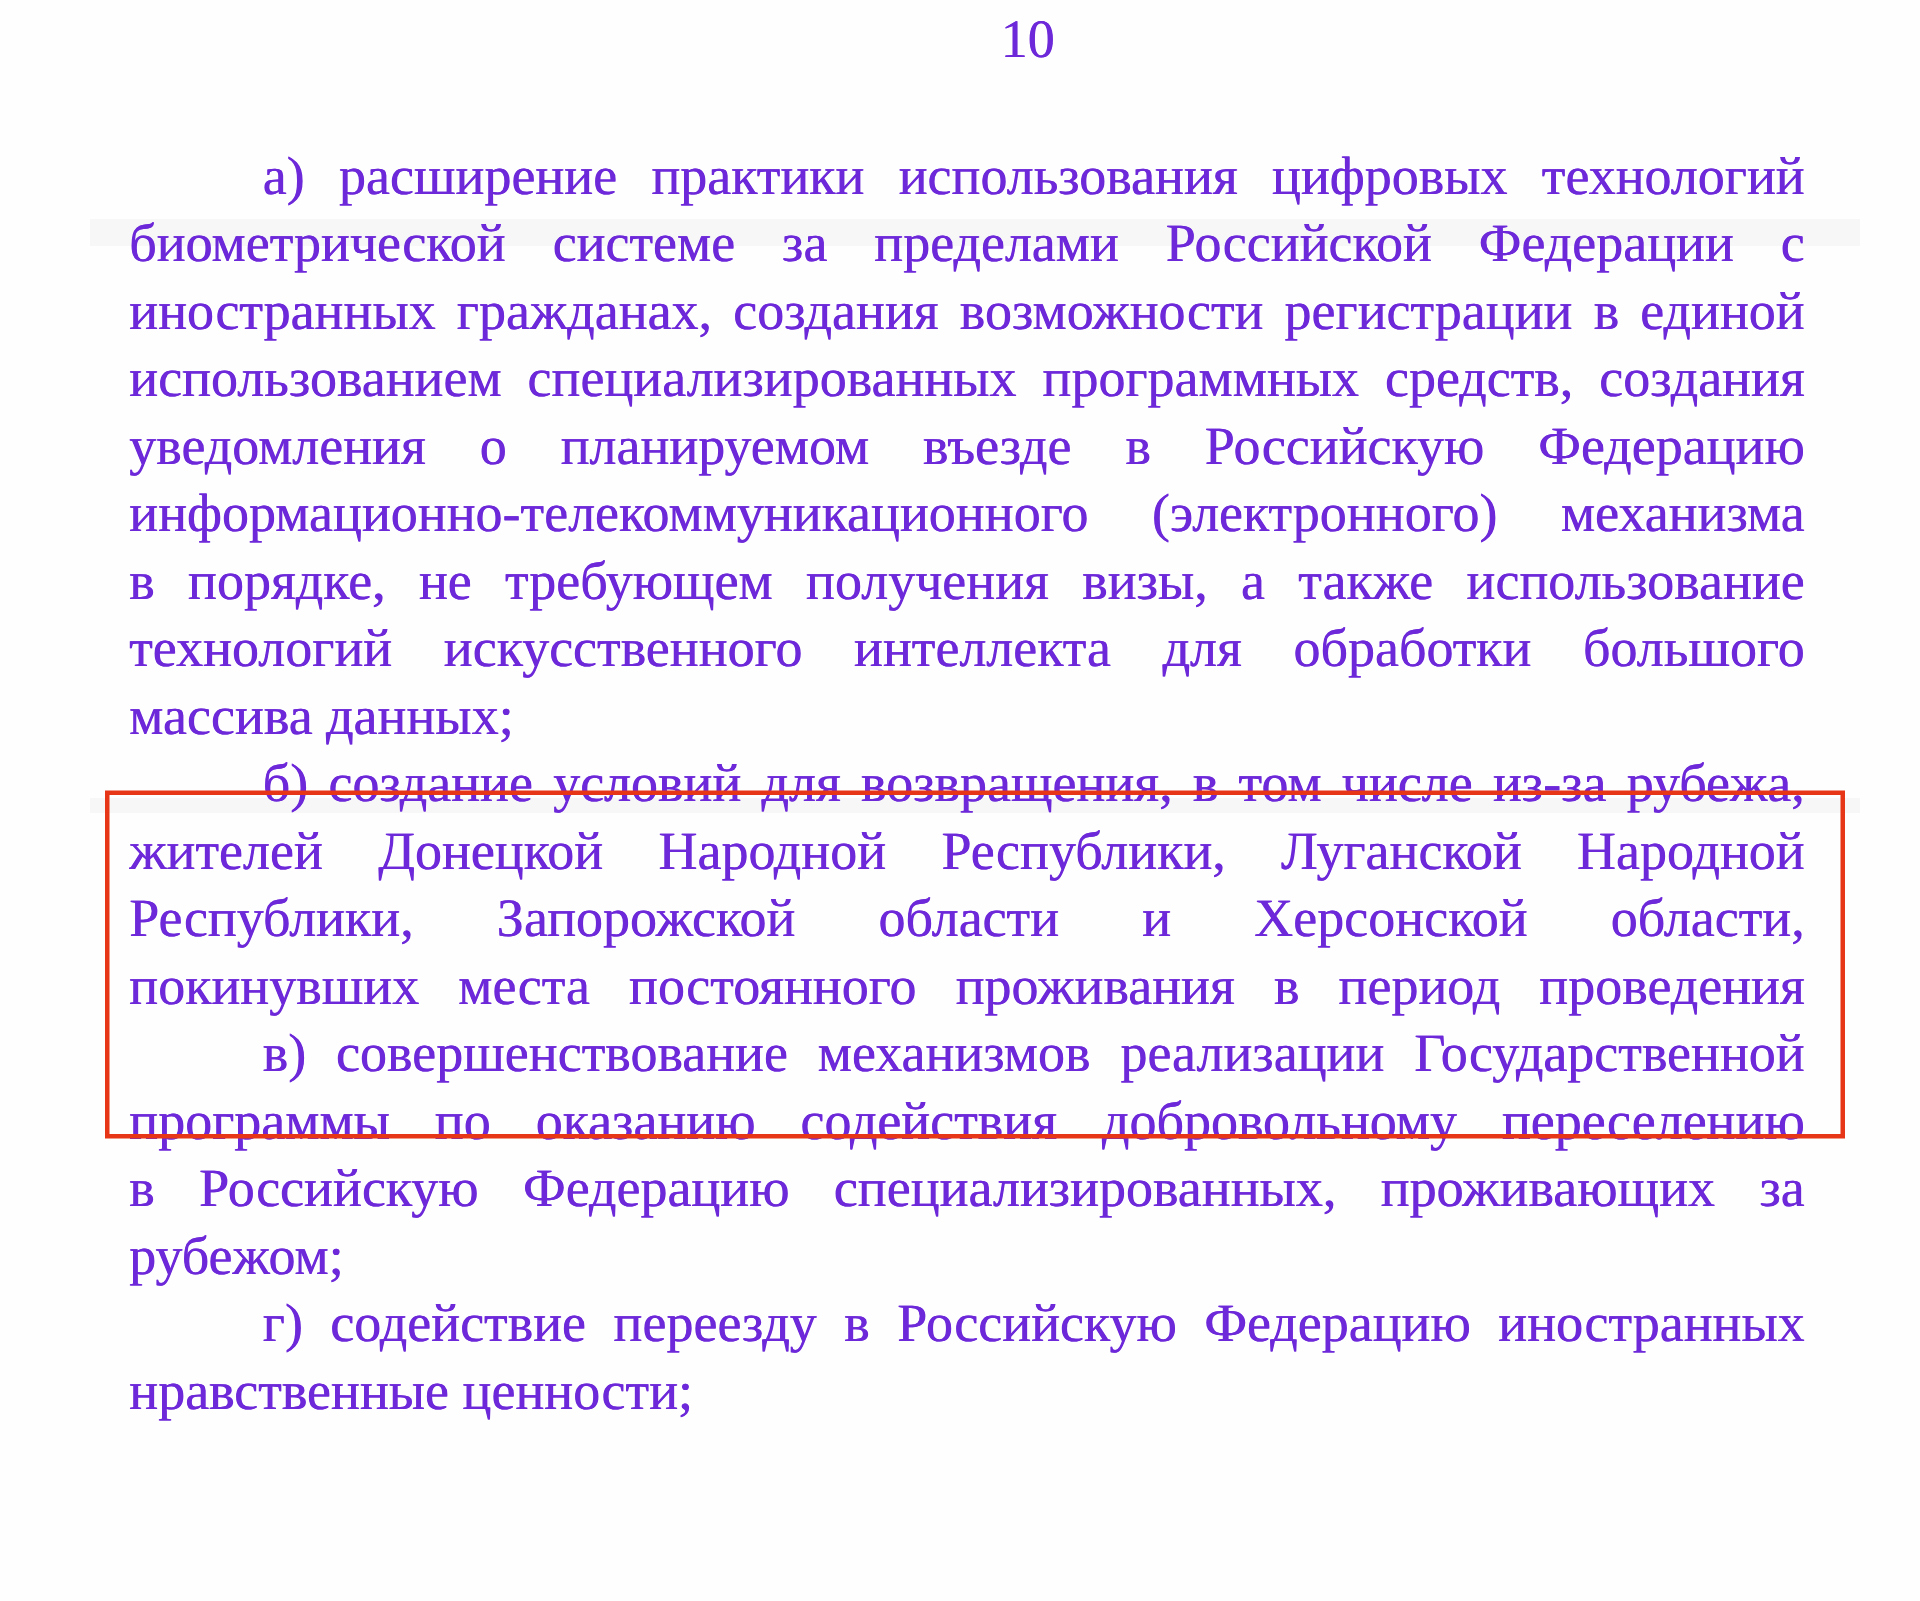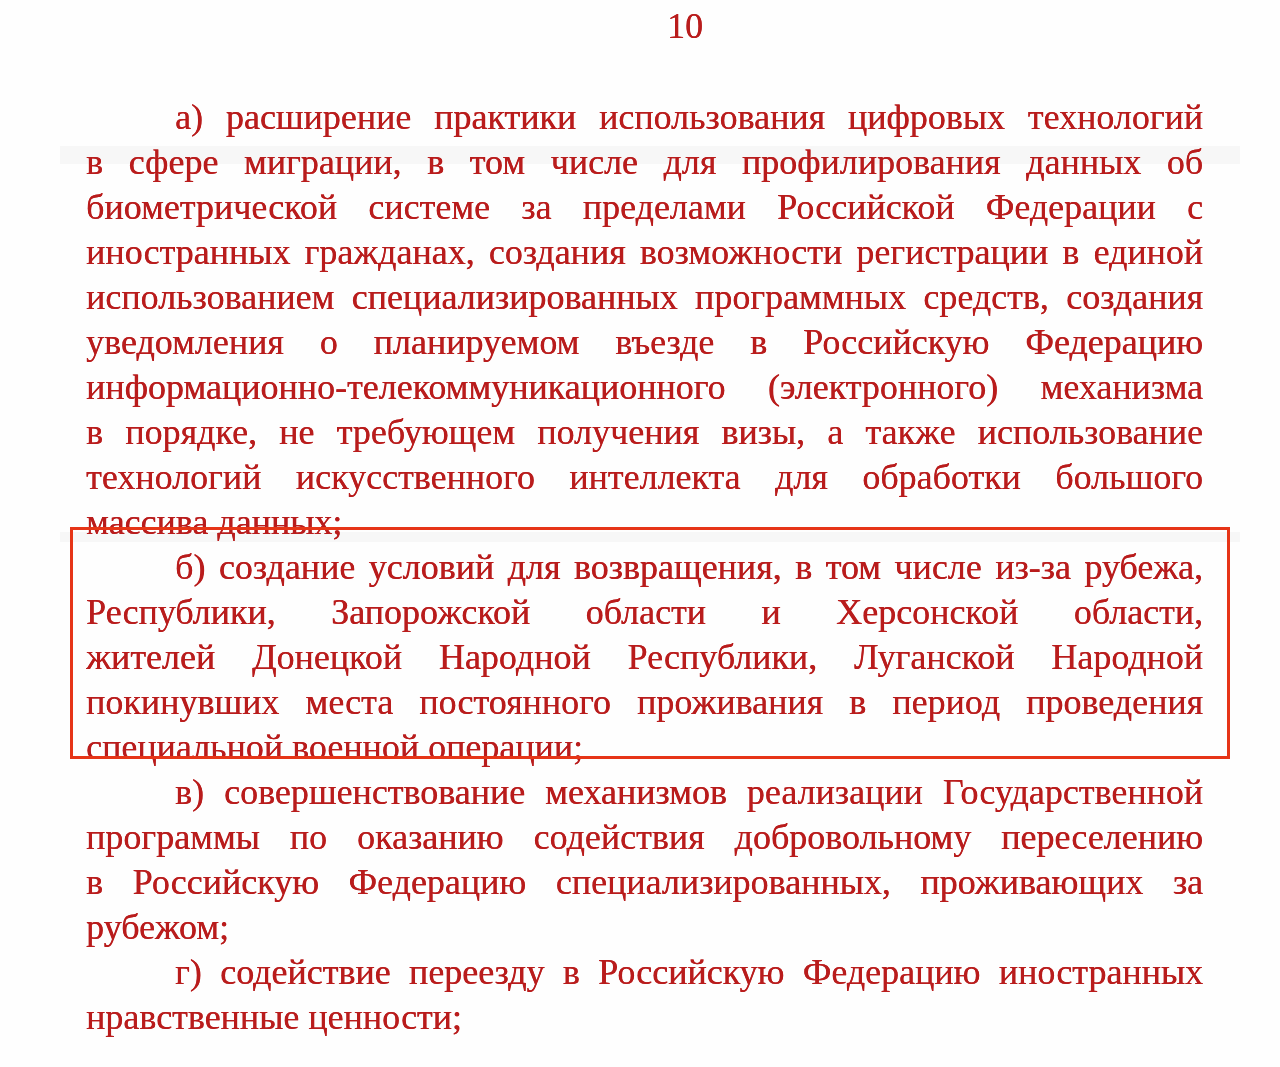--- a/index.html
+++ b/index.html
@@ -9,21 +9,21 @@
     height: 1067px;
     overflow: hidden;
     background: #ffffff;
   }
   .page {
     position: relative;
     width: 1280px;
     height: 1067px;
     background: #fefefe;
     font-family: "Liberation Serif", "DejaVu Serif", serif;
-    color: #b91c1c;
+    color: #6d28d9;
   }
   .pagenum {
     position: absolute;
     top: 6px;
     left: 0;
     right: 0;
     text-align: center;
     font-size: 36px;
     line-height: 40px;
   }
@@ -80,37 +80,35 @@
     <span>10</span>
   </div>
 
   <div class="scan-artifact artifact-1"></div>
   <div class="scan-artifact artifact-2"></div>
 
   <div class="content">
 
     <div>
       <div class="line indent">а) расширение практики использования цифровых технологий</div>
-      <div class="line">в сфере миграции, в том числе для профилирования данных об</div>
       <div class="line">биометрической системе за пределами Российской Федерации с</div>
       <div class="line">иностранных гражданах, создания возможности регистрации в единой</div>
       <div class="line">использованием специализированных программных средств, создания</div>
       <div class="line">уведомления о планируемом въезде в Российскую Федерацию</div>
       <div class="line">информационно-телекоммуникационного (электронного) механизма</div>
       <div class="line">в порядке, не требующем получения визы, а также использование</div>
       <div class="line">технологий искусственного интеллекта для обработки большого</div>
       <div class="line last">массива данных;</div>
     </div>
 
     <div>
       <div class="line indent">б) создание условий для возвращения, в том числе из-за рубежа,</div>
+      <div class="line">жителей Донецкой Народной Республики, Луганской Народной</div>
       <div class="line">Республики, Запорожской области и Херсонской области,</div>
-      <div class="line">жителей Донецкой Народной Республики, Луганской Народной</div>
       <div class="line">покинувших места постоянного проживания в период проведения</div>
-      <div class="line last">специальной военной операции;</div>
     </div>
 
     <div>
       <div class="line indent">в) совершенствование механизмов реализации Государственной</div>
       <div class="line">программы по оказанию содействия добровольному переселению</div>
       <div class="line">в Российскую Федерацию специализированных, проживающих за</div>
       <div class="line last">рубежом;</div>
     </div>
 
     <div>

